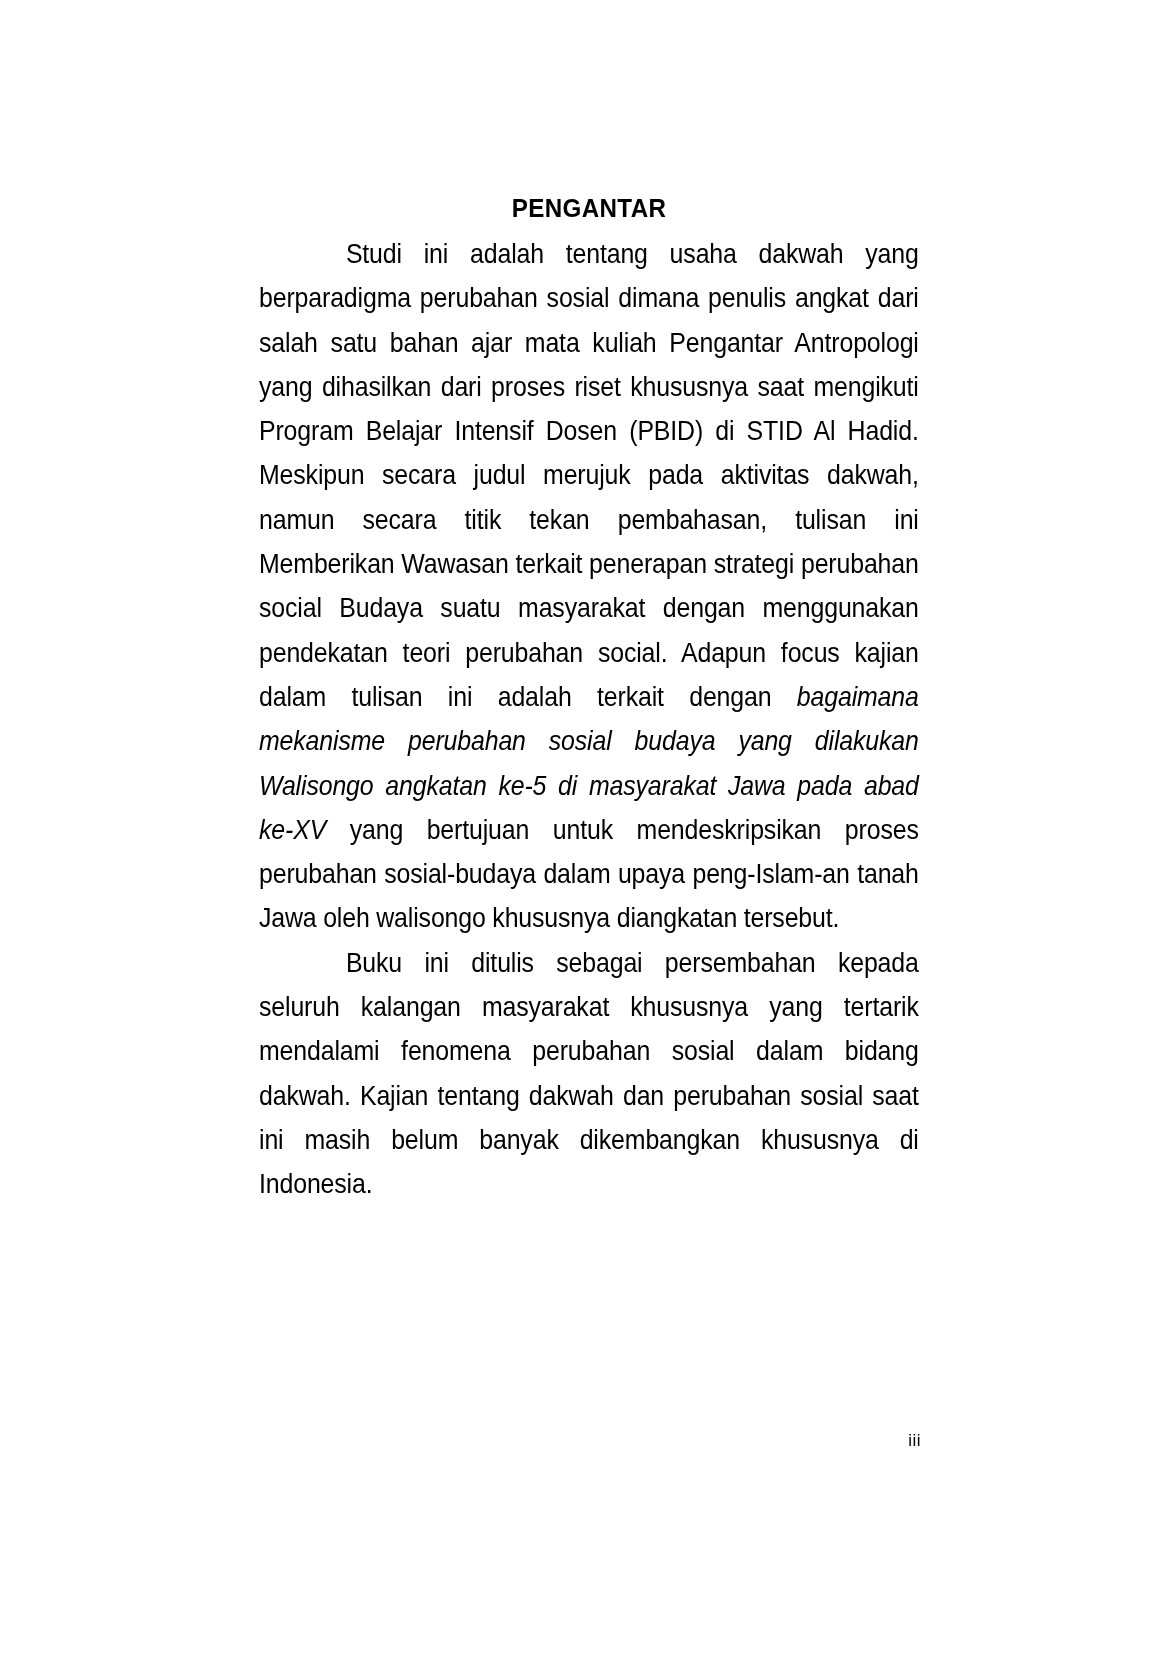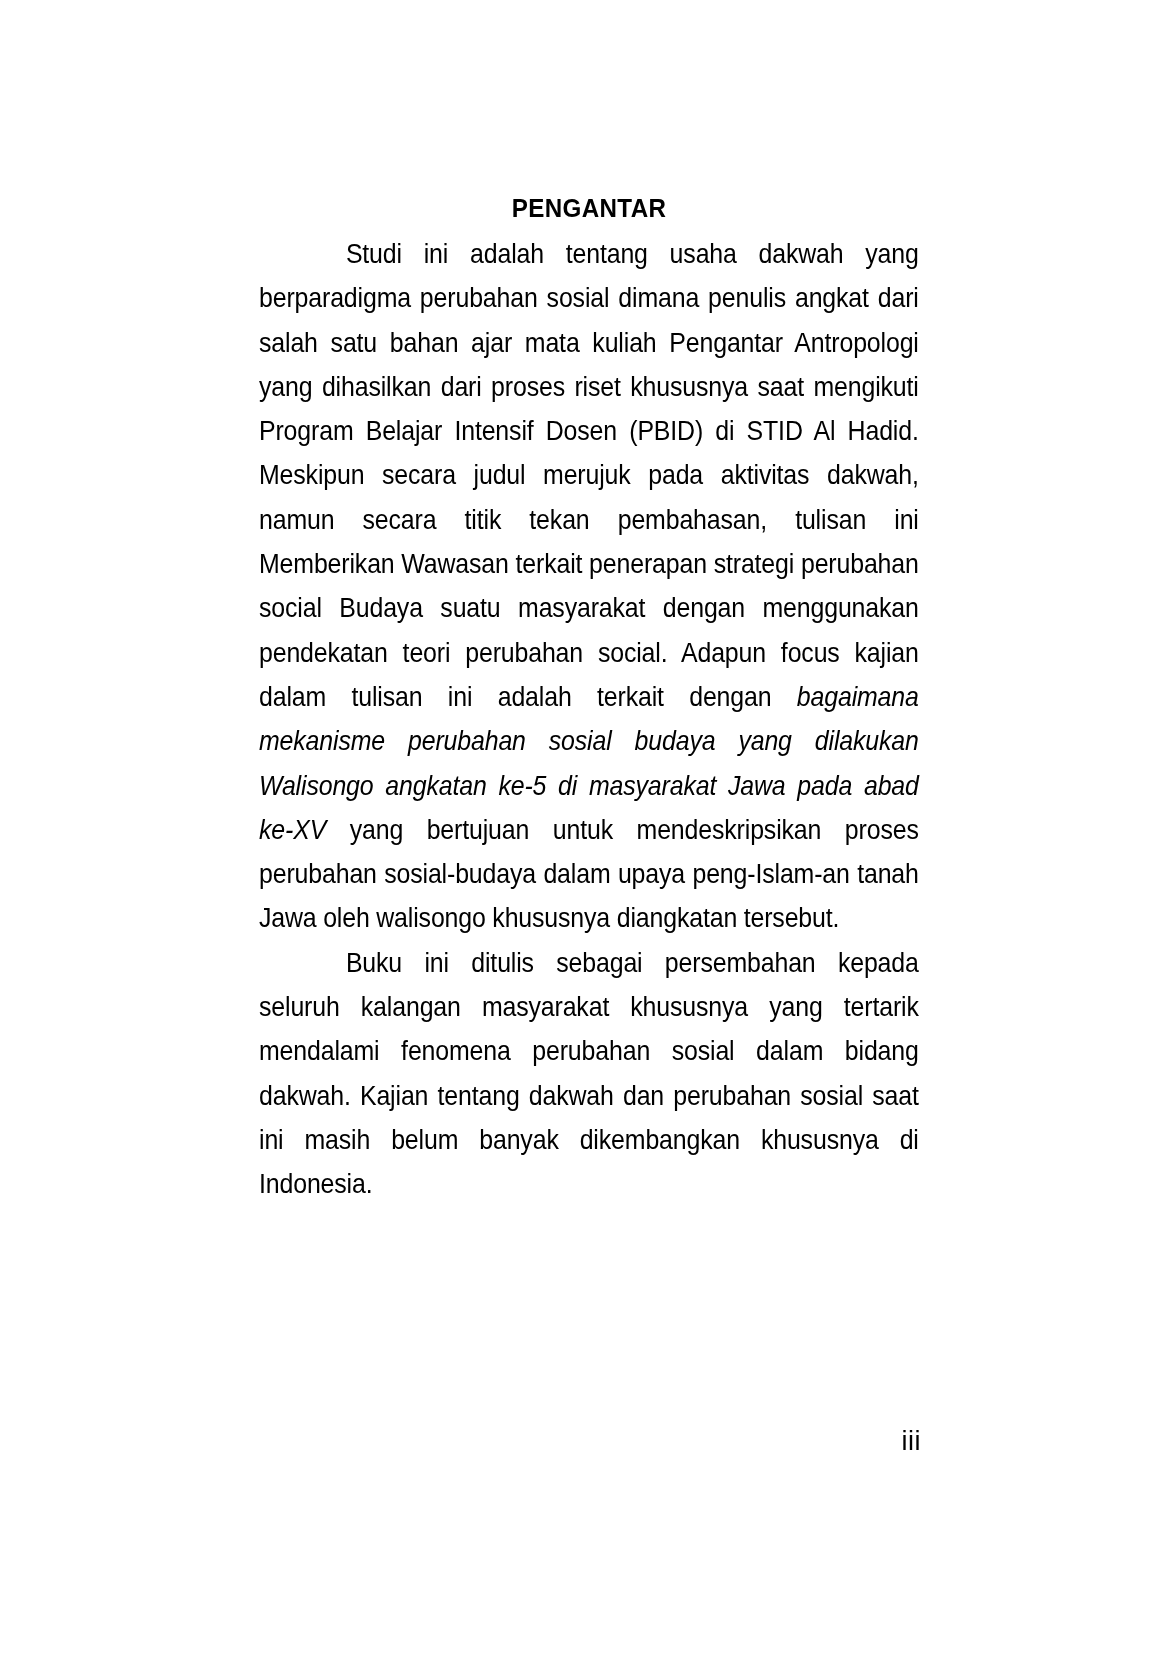--- a/index.html
+++ b/index.html
@@ -72,21 +72,21 @@
   }
 
   .page-number {
     position: absolute;
     left: 0;
     top: 1424px;
     width: 1166px;
     text-align: right;
     padding-right: 245px;
     box-sizing: border-box;
-    font-size: 27px;
+    font-size: 17px;
     line-height: 34px;
     letter-spacing: 0.5px;
   }
 </style>
 </head>
 <body>
 
 <div class="page">
 
   <div class="content">

